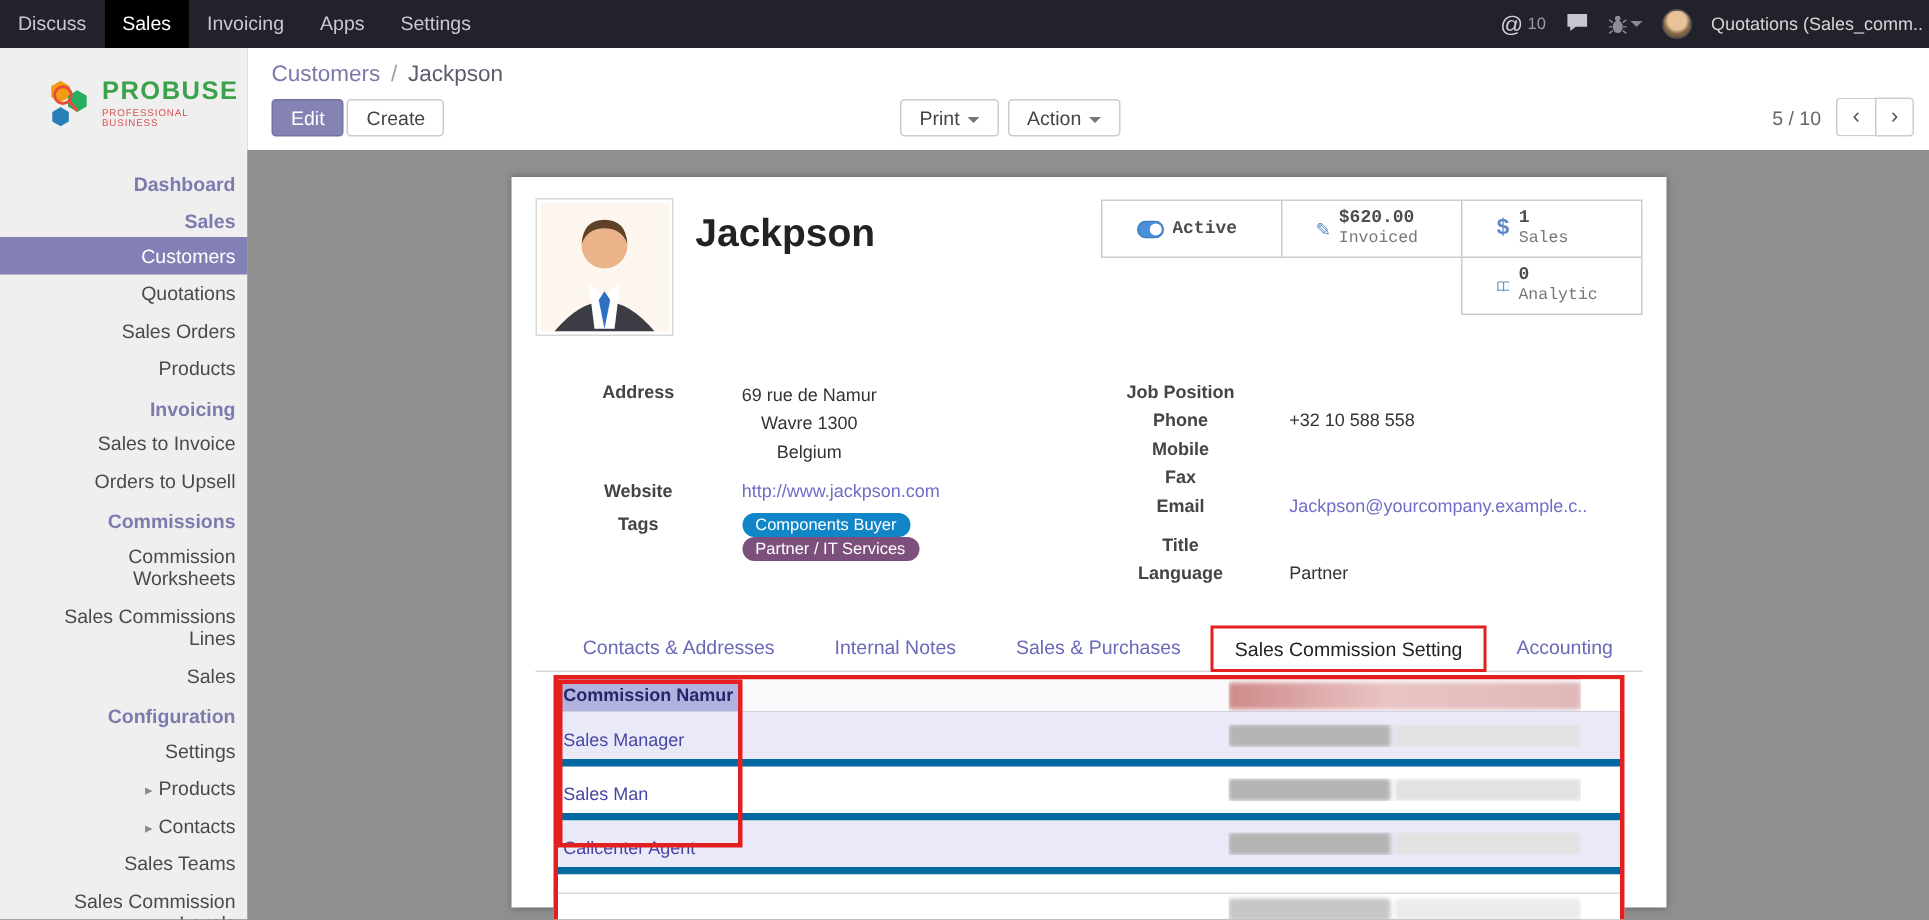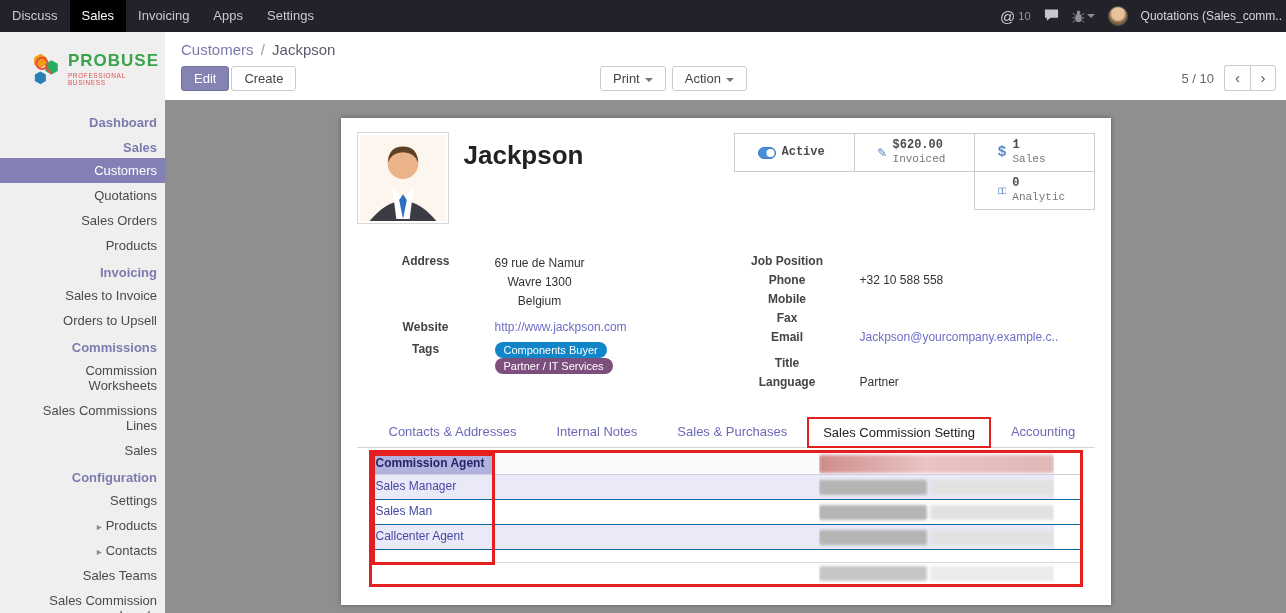--- a/index.html
+++ b/index.html
@@ -105,21 +105,21 @@
 
   
   .ctable { margin:2px 12px 0; border:3px solid #e3201f; position:relative; background:#fff; }
   .trow, .thead { display:flex; align-items:stretch; }
   .thead { height:22px; border-bottom:1px solid #cfcfe0; background:#fafafd; }
   .tc1 { width:120px; flex:none; font-size:12px; padding:4px 4px 0; overflow:hidden; white-space:nowrap; }
   .thead .tc1 { background:#b2b2de; color:#25256b; font-weight:bold; padding-top:3px; }
   .tcmid { flex:1; }
   .tc3 { width:235px; flex:none; display:flex; align-items:center; overflow:hidden; }
   .tcpad { width:26px; flex:none; background:#fff; }
-  .trow.r { height:25px; color:#4747a5; border-bottom:1px solid #0369a1; }
+  .trow.r { height:36px; color:#4747a5; border-bottom:5px solid #0369a1;align-items:center; }
   .trow.stripe { background:#e9e9f8; }
   .chip { height:15px; border-radius:2px; filter:blur(1.4px); }
   .chip.dark { width:108px; background:#b4b4b4; flex:none; }
   .chip.light { flex:1; margin-left:3px; background:#e2e2e2; }
   .chip.pink { width:100%; height:18px;
     background:linear-gradient(90deg,#d08b8b,#eac3c3 45%,#dfb7b7); }
   .trow.empty1 { height:12px; background:#fff; }
   .trow.empty2 { height:22px; border-top:1px solid #d9d9d9; background:#fff; }
   .trow.empty2 .chip.dark { background:#c6c6c6; }
   .trow.empty2 .chip.light { background:#ebebeb; }
@@ -332,21 +332,21 @@
         <div class="tabs">
           <div class="tab">Contacts &amp; Addresses</div>
           <div class="tab">Internal Notes</div>
           <div class="tab">Sales &amp; Purchases</div>
           <div class="tab active">Sales Commission Setting</div>
           <div class="tab">Accounting</div>
         </div>
 
         <div class="ctable">
           <div class="thead">
-            <div class="tc1">Commission Agent</div>
+            <div class="tc1">Commission Namur</div>
             <div class="tcmid"></div>
             <div class="tc3">
                 <span class="chip pink"></span>
               </div>
             <div class="tcpad"></div>
           </div>
           <div class="trow r stripe">
             <div class="tc1">Sales Manager</div>
             <div class="tcmid"></div>
             <div class="tc3">

